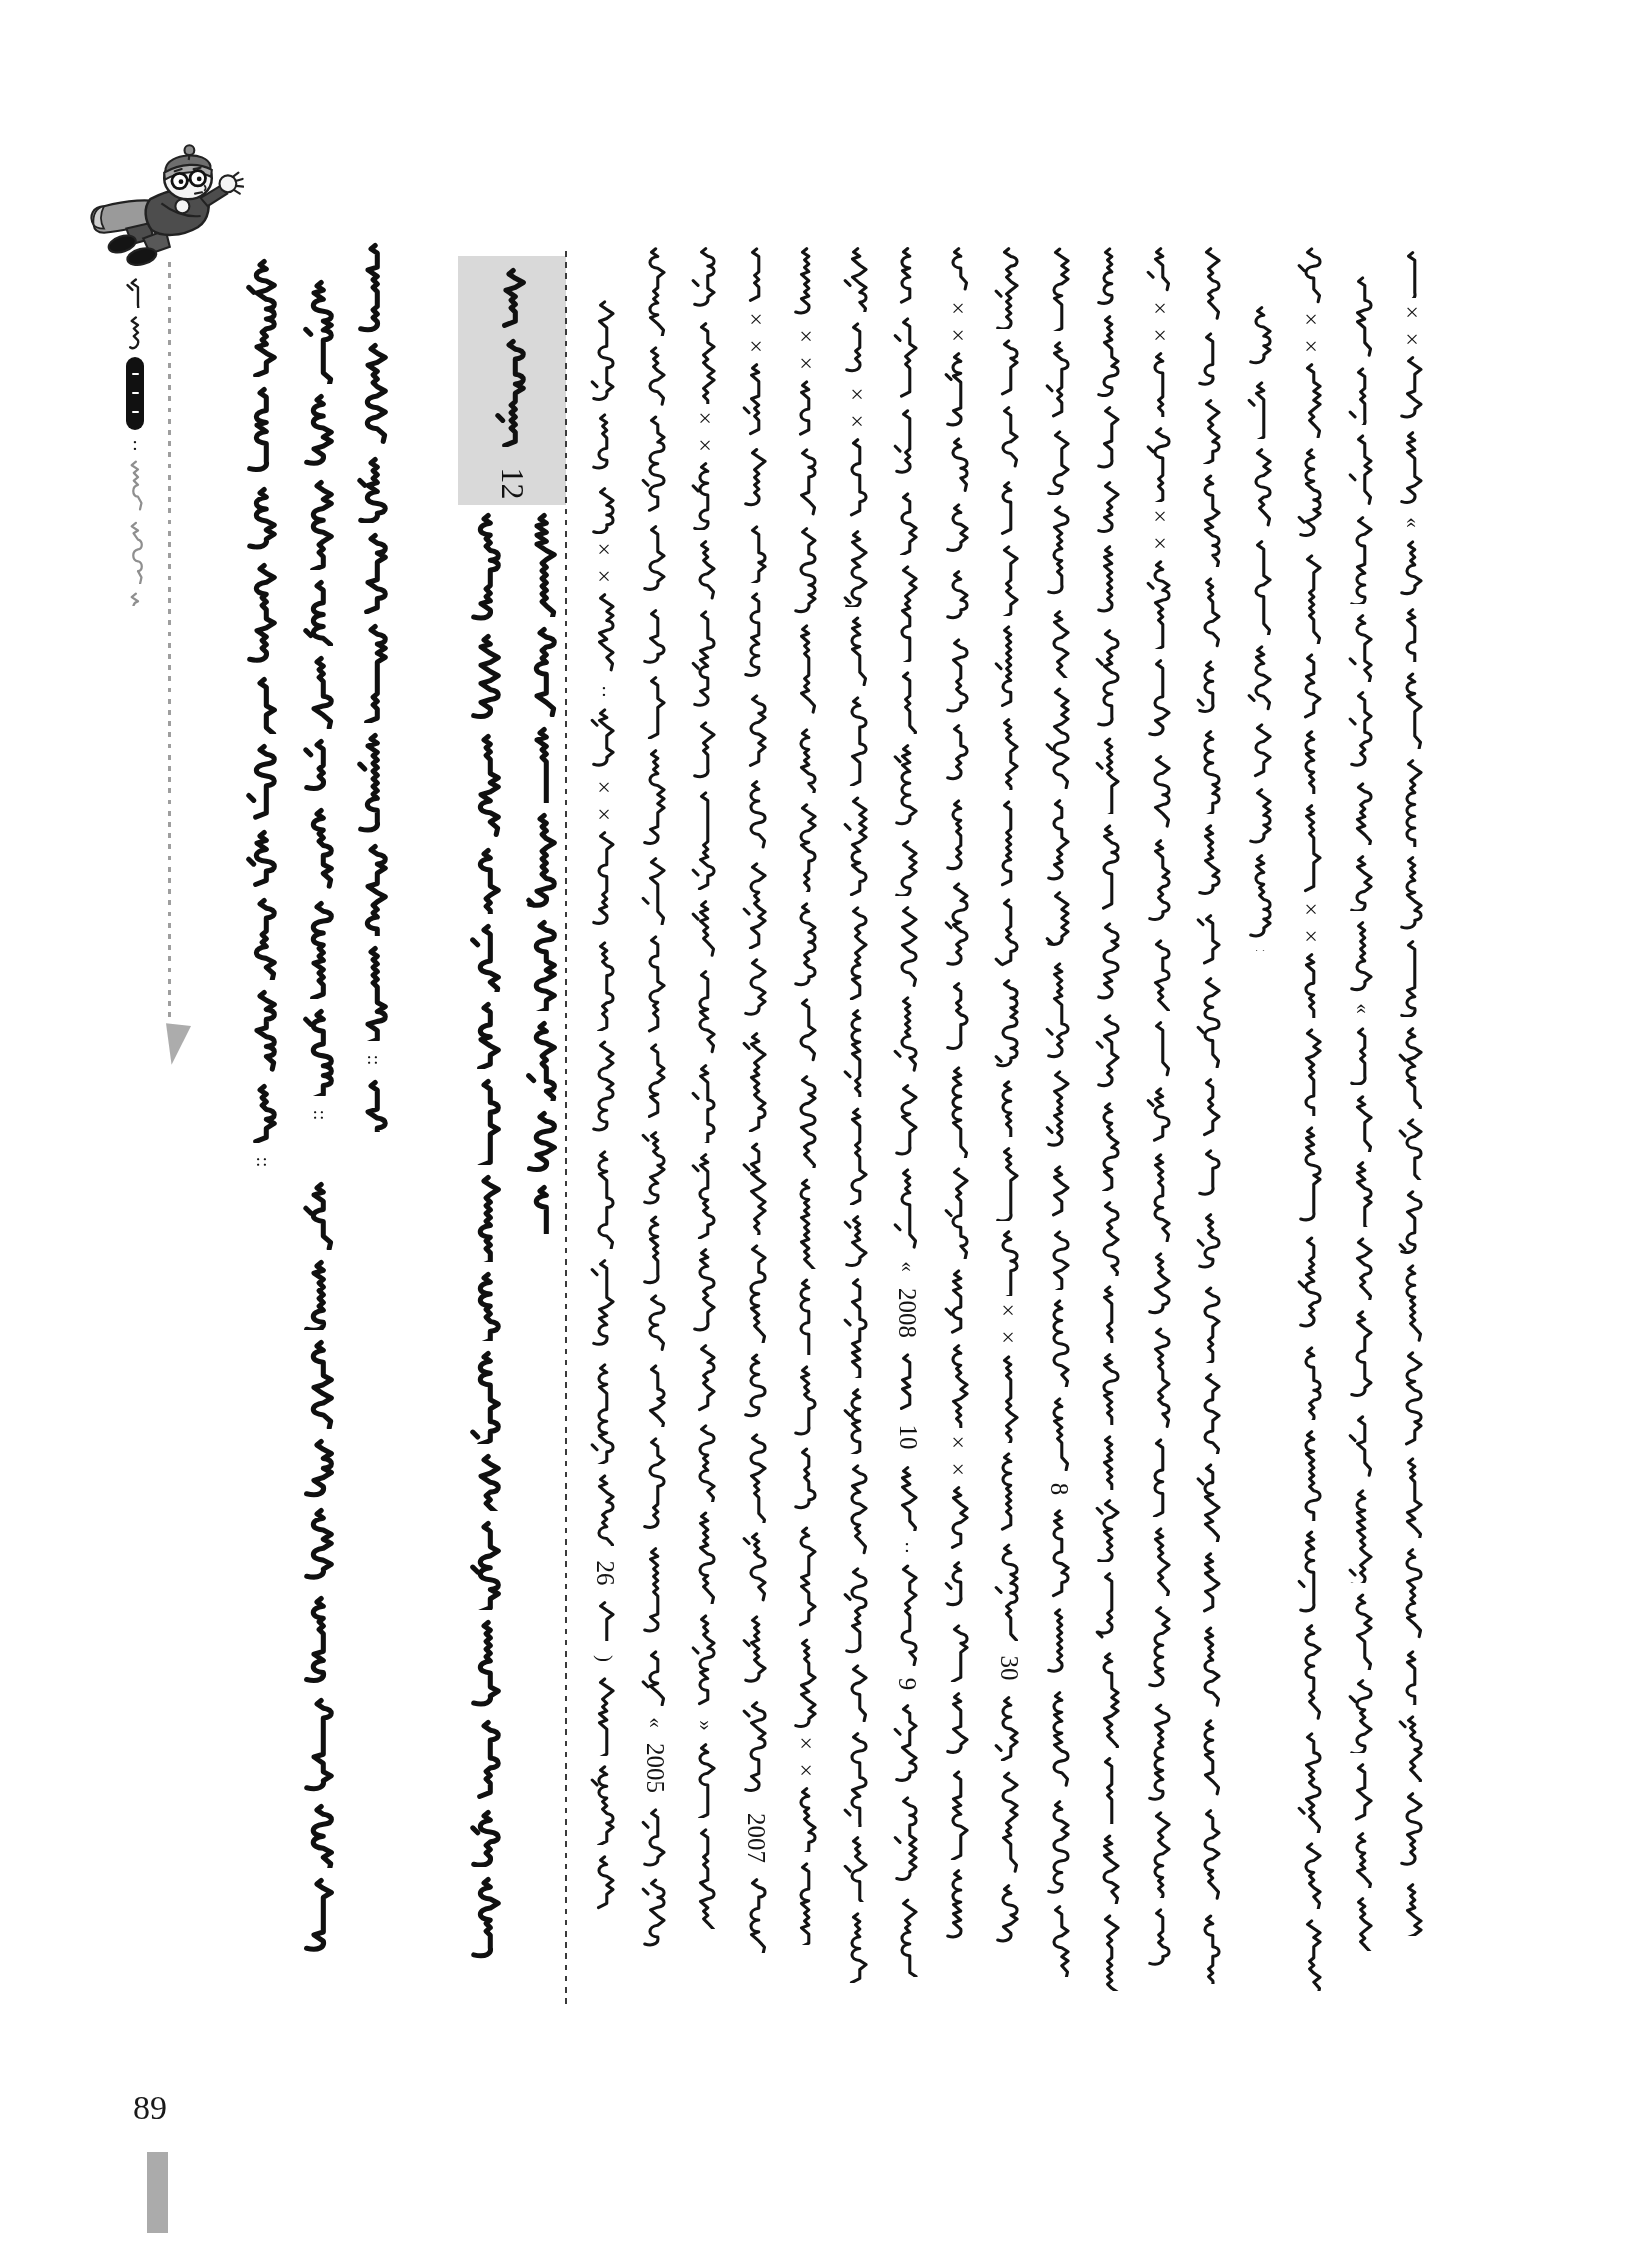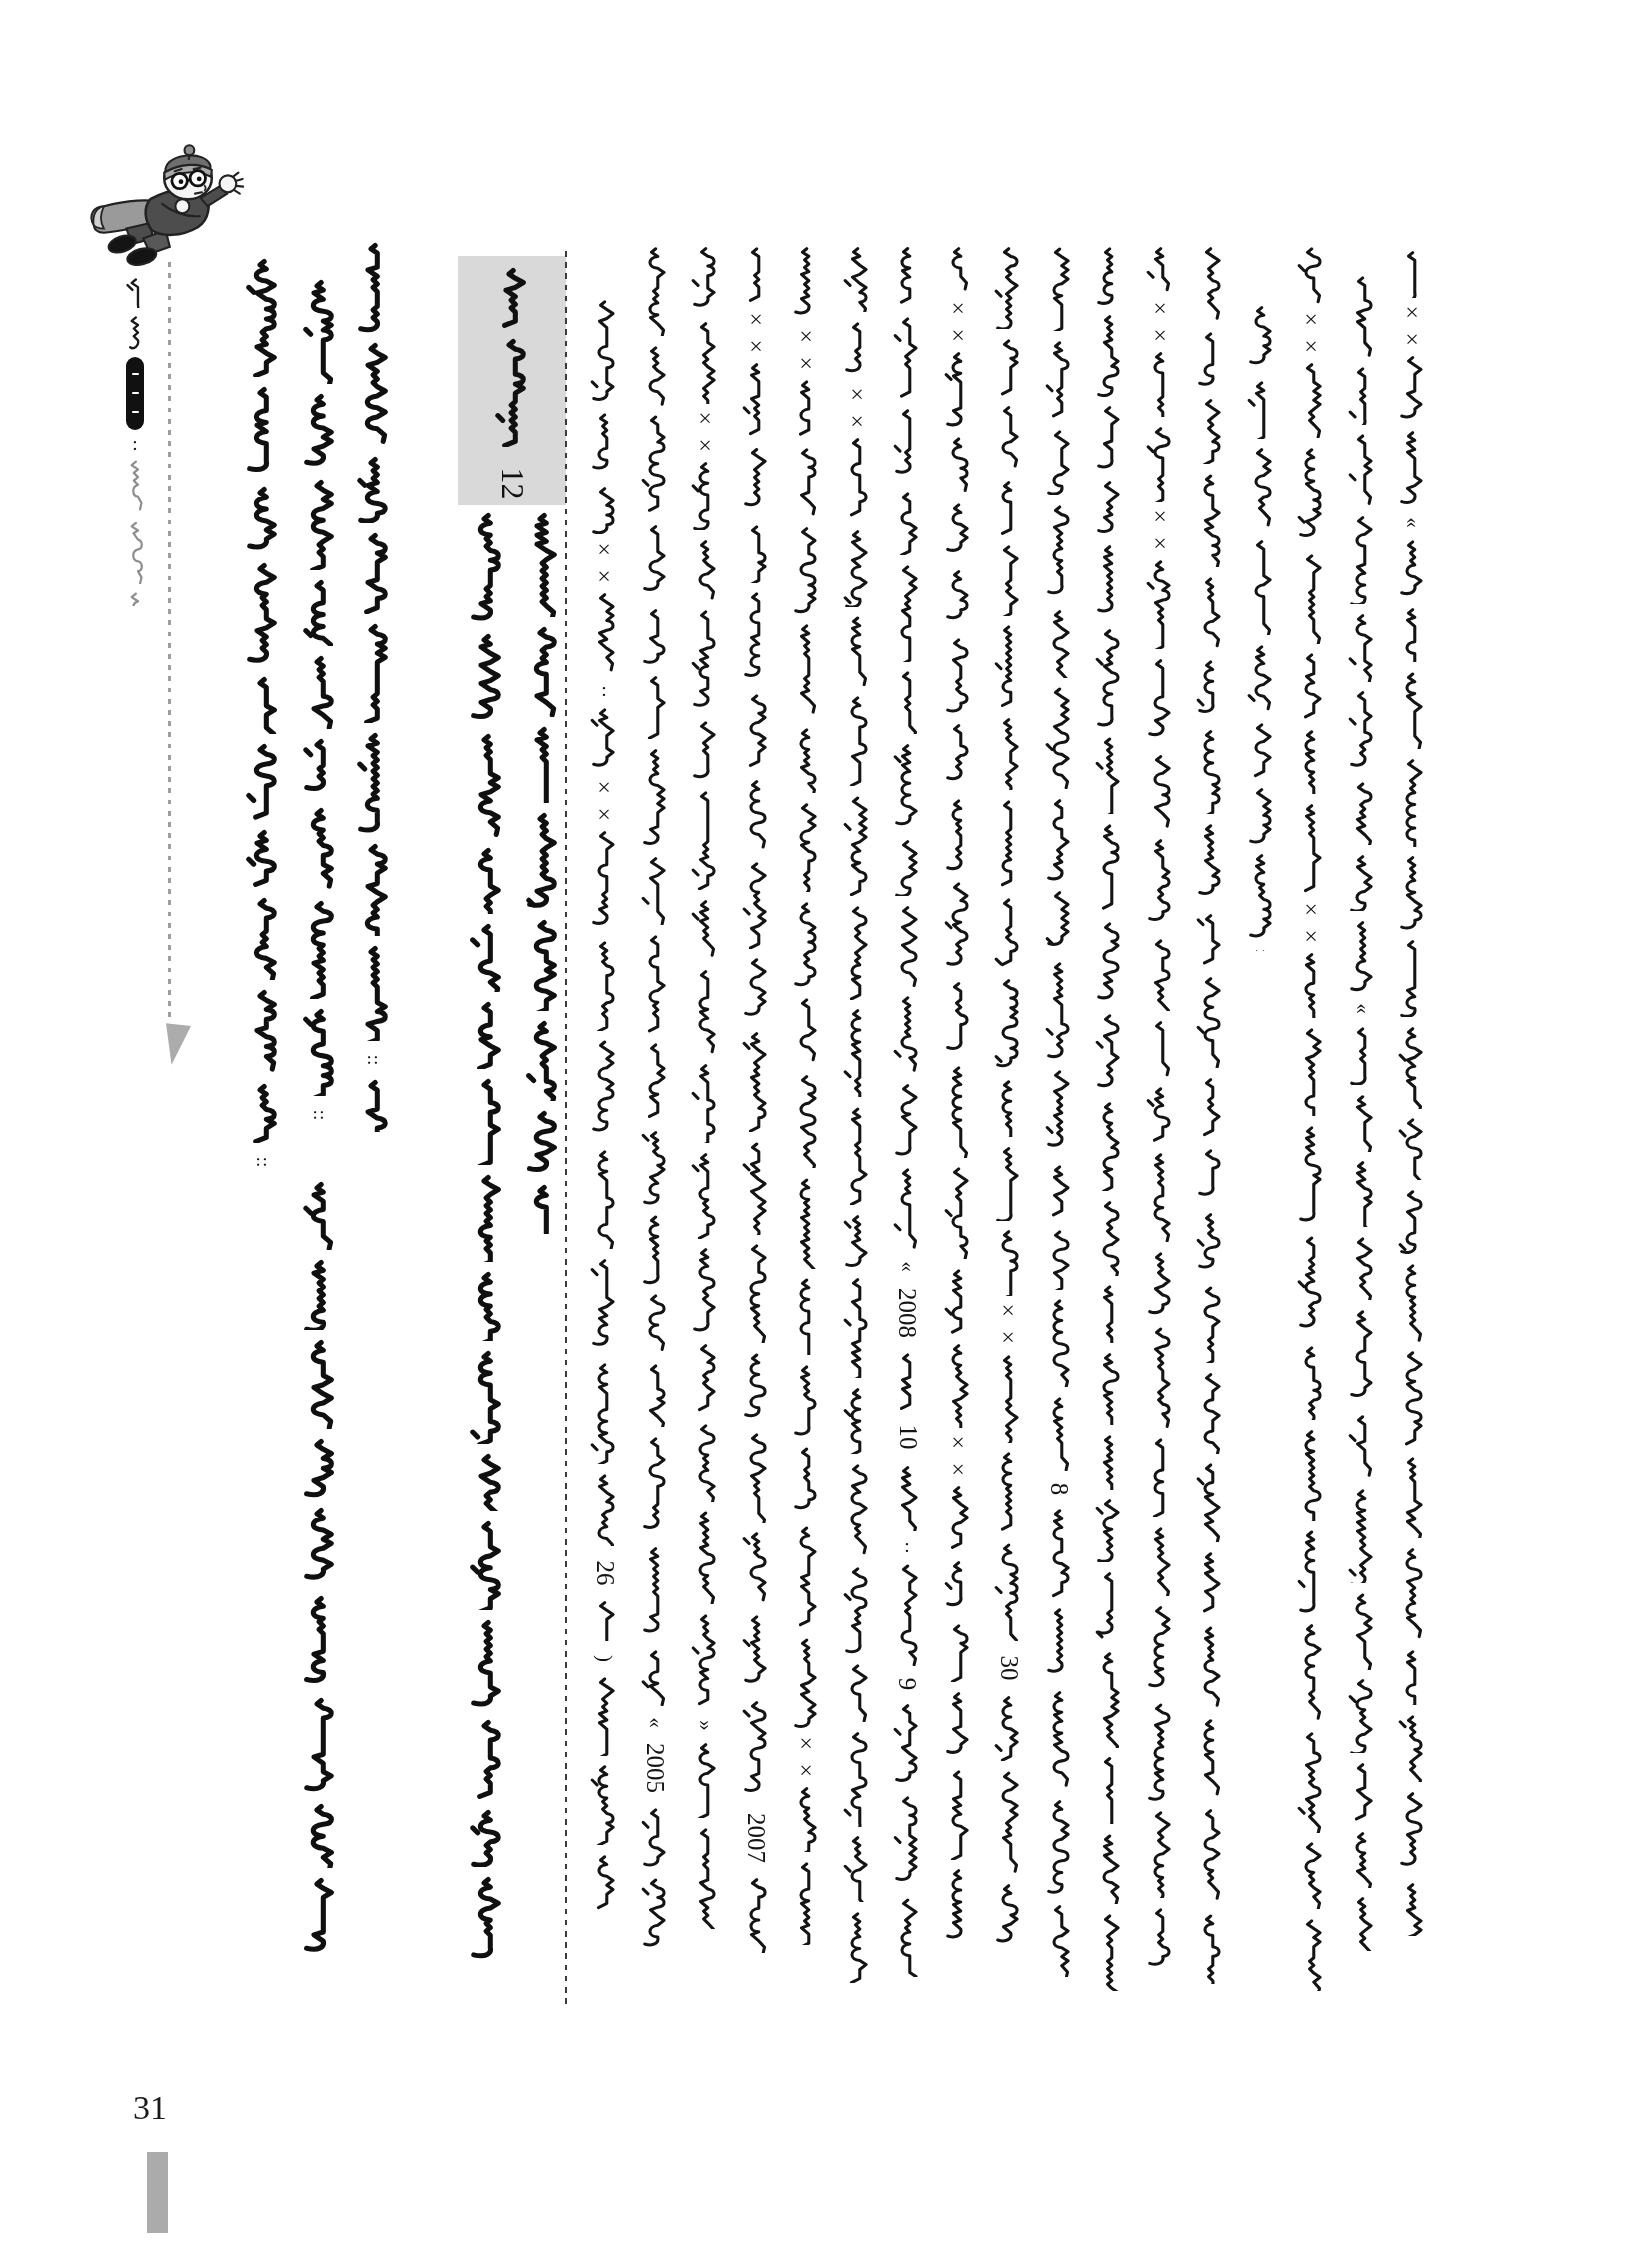--- a/index.html
+++ b/index.html
@@ -2115,17 +2115,17 @@
           </svg>
         </div>
         <div>
           <svg width="32" height="100" viewBox="0 0 46 143">
             <path d="M 24 5 l -6 5 l 9 6 l -6 5 l 6 6 l -6 5 l 6 6 l -10.5 4 l 10.5 9 l 9 6 l -9 7 l 9 6 l -9 7 l -10.5 4 l 10.5 9 l -10.5 4 l 10.5 9 l -6 5 l 6 6 l -6 5 l 6 6 l 8.25 9 l -2 9" fill="none" stroke="#141414" stroke-width="4.4" stroke-linecap="round" stroke-linejoin="round"></path>
           </svg>
         </div>
       </div>
     </div>
 
-  <div class="pagenum">31</div>
+  <div class="pagenum">89</div>
   <div class="graybar"></div>
 
 </div>
 
 
 </body></html>

